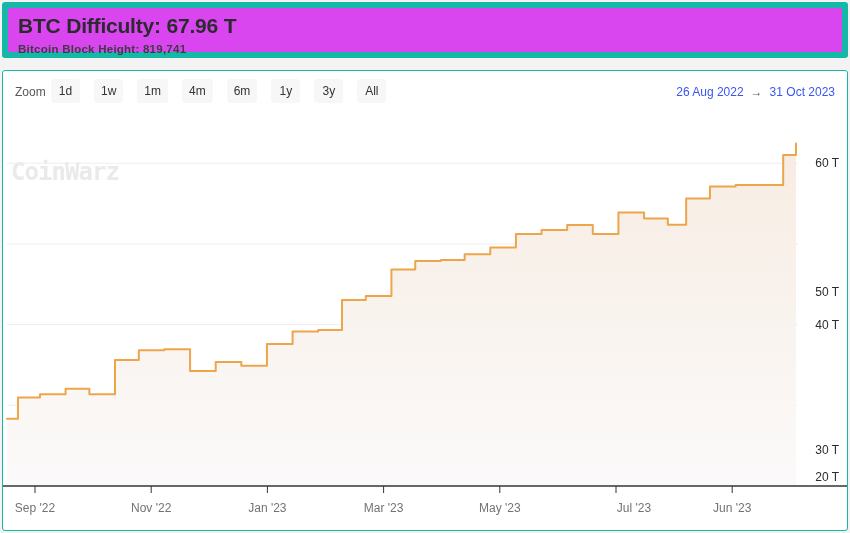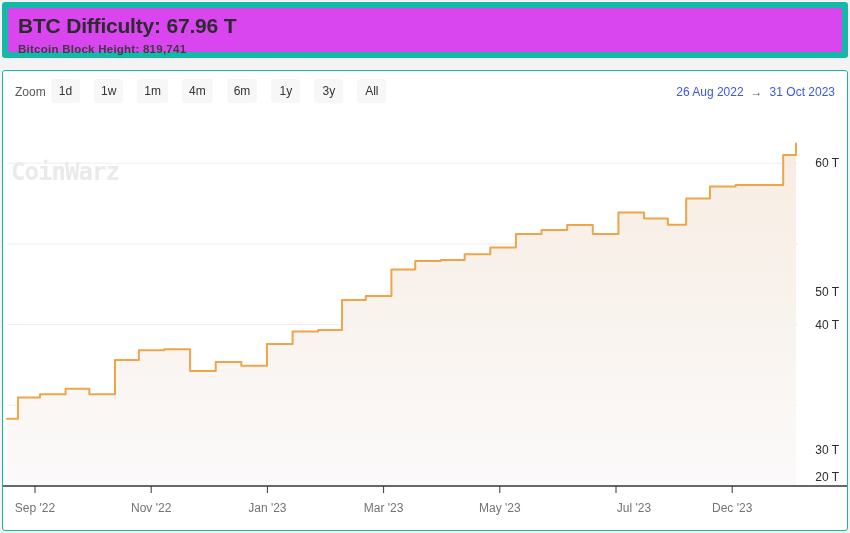--- a/index.html
+++ b/index.html
@@ -146,18 +146,18 @@
           <div class="ytick" style="top: 128.955px; margin-top: 48px;">50 T</div>
           <div class="ytick" style="top: 48.2727px;">60 T</div>
         </div>
       <div id="xticks">
           <div class="xtick" style="left: 32px; top: 386px;">Sep '22</div>
           <div class="xtick" style="left: 148.2px; top: 386px;">Nov '22</div>
           <div class="xtick" style="left: 264.4px; top: 386px;">Jan '23</div>
           <div class="xtick" style="left: 380.6px; top: 386px;">Mar '23</div>
           <div class="xtick" style="left: 496.8px; top: 386px;">May '23</div>
           <div class="xtick" style="left: 631px; top: 386px;">Jul '23</div>
-          <div class="xtick" style="left: 729.2px; top: 386px;">Dec '23</div>
+          <div class="xtick" style="left: 729.2px; top: 386px;">Jun '23</div>
         </div>
     </div>
 
   </div>
 </div>
 
 </body></html>

